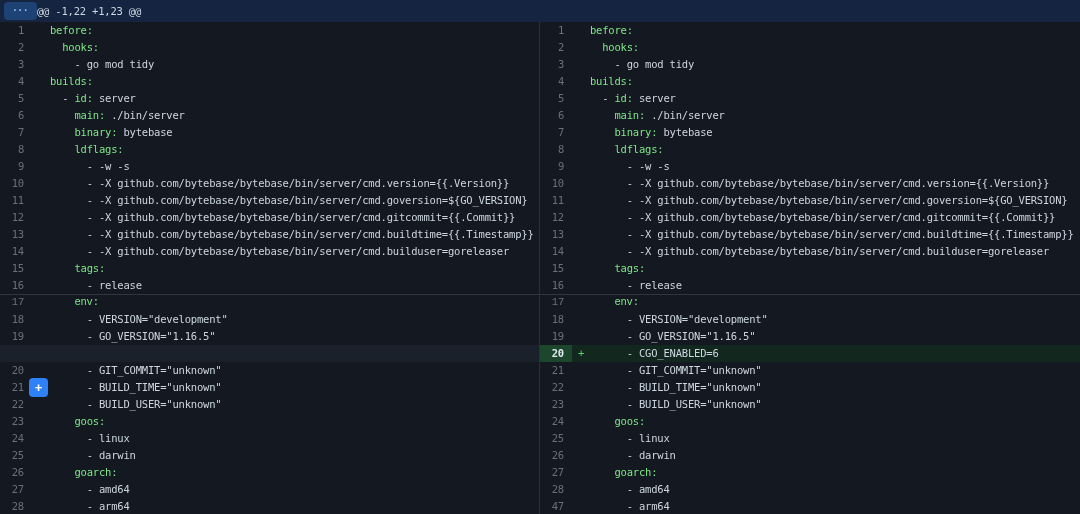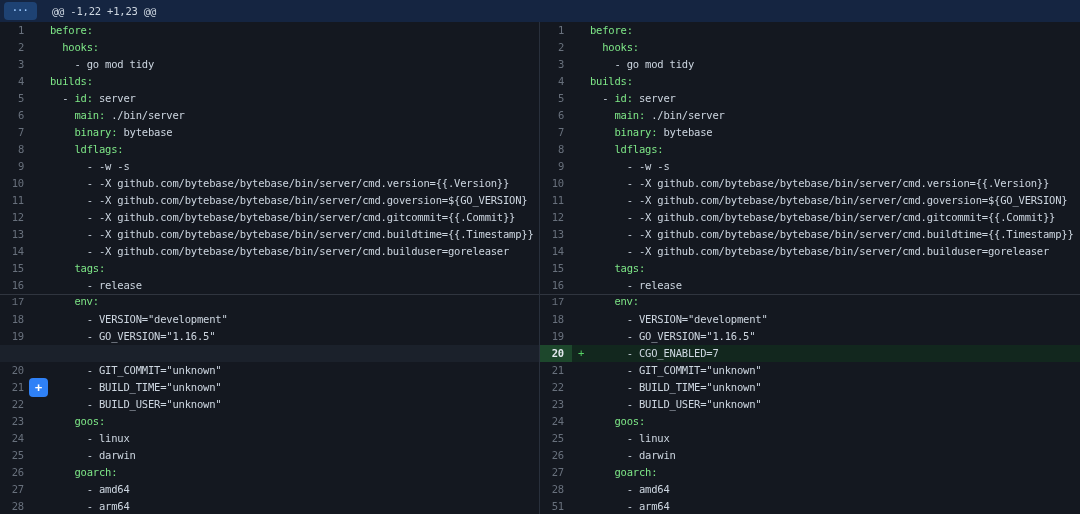--- a/index.html
+++ b/index.html
@@ -31,21 +31,20 @@
     color: #9ecbff;
     font-size: 10px;
     font-weight: bold;
     letter-spacing: 2px;
     line-height: 16px;
     text-align: center;
     cursor: pointer;
     padding: 0 0 0 2px;
   }
   .hunk-text {
-    margin-left: 15px;
     color: #cdd6e0;
   }
 
   
   .panes { flex: 1 1 auto; display: flex; overflow: hidden; }
   .pane { width: 539px; overflow: hidden; }
   .pane.right { width: 541px; border-left: 1px solid #29303c; }
 
   .row {
     display: flex;
@@ -156,25 +155,25 @@
         <div class="row ctx"><div class="num">10</div><div class="marker"></div><div class="code"><span class="tok-plain">      - -X github.com/bytebase/bytebase/bin/server/cmd.version={{.Version}}</span></div></div>
         <div class="row ctx"><div class="num">11</div><div class="marker"></div><div class="code"><span class="tok-plain">      - -X github.com/bytebase/bytebase/bin/server/cmd.goversion=${GO_VERSION}</span></div></div>
         <div class="row ctx"><div class="num">12</div><div class="marker"></div><div class="code"><span class="tok-plain">      - -X github.com/bytebase/bytebase/bin/server/cmd.gitcommit={{.Commit}}</span></div></div>
         <div class="row ctx"><div class="num">13</div><div class="marker"></div><div class="code"><span class="tok-plain">      - -X github.com/bytebase/bytebase/bin/server/cmd.buildtime={{.Timestamp}}</span></div></div>
         <div class="row ctx"><div class="num">14</div><div class="marker"></div><div class="code"><span class="tok-plain">      - -X github.com/bytebase/bytebase/bin/server/cmd.builduser=goreleaser</span></div></div>
         <div class="row ctx"><div class="num">15</div><div class="marker"></div><div class="code"><span class="tok-plain">    </span><span class="tok-key">tags:</span></div></div>
         <div class="row ctx"><div class="num">16</div><div class="marker"></div><div class="code"><span class="tok-plain">      - release</span></div></div>
         <div class="row ctx sep"><div class="num">17</div><div class="marker"></div><div class="code"><span class="tok-plain">    </span><span class="tok-key">env:</span></div></div>
         <div class="row ctx"><div class="num">18</div><div class="marker"></div><div class="code"><span class="tok-plain">      - VERSION="development"</span></div></div>
         <div class="row ctx"><div class="num">19</div><div class="marker"></div><div class="code"><span class="tok-plain">      - GO_VERSION="1.16.5"</span></div></div>
-        <div class="row add"><div class="num">20</div><div class="marker">+</div><div class="code"><span class="tok-plain">      - CGO_ENABLED=7</span></div></div>
+        <div class="row add"><div class="num">20</div><div class="marker">+</div><div class="code"><span class="tok-plain">      - CGO_ENABLED=6</span></div></div>
         <div class="row ctx"><div class="num">21</div><div class="marker"></div><div class="code"><span class="tok-plain">      - GIT_COMMIT="unknown"</span></div></div>
         <div class="row ctx"><div class="num">22</div><div class="marker"></div><div class="code"><span class="tok-plain">      - BUILD_TIME="unknown"</span></div></div>
         <div class="row ctx"><div class="num">23</div><div class="marker"></div><div class="code"><span class="tok-plain">      - BUILD_USER="unknown"</span></div></div>
         <div class="row ctx"><div class="num">24</div><div class="marker"></div><div class="code"><span class="tok-plain">    </span><span class="tok-key">goos:</span></div></div>
         <div class="row ctx"><div class="num">25</div><div class="marker"></div><div class="code"><span class="tok-plain">      - linux</span></div></div>
         <div class="row ctx"><div class="num">26</div><div class="marker"></div><div class="code"><span class="tok-plain">      - darwin</span></div></div>
         <div class="row ctx"><div class="num">27</div><div class="marker"></div><div class="code"><span class="tok-plain">    </span><span class="tok-key">goarch:</span></div></div>
         <div class="row ctx"><div class="num">28</div><div class="marker"></div><div class="code"><span class="tok-plain">      - amd64</span></div></div>
-        <div class="row ctx"><div class="num">51</div><div class="marker"></div><div class="code"><span class="tok-plain">      - arm64</span></div></div>
+        <div class="row ctx"><div class="num">47</div><div class="marker"></div><div class="code"><span class="tok-plain">      - arm64</span></div></div>
       </div>
   </div>
 </div>
 
 </body></html>

